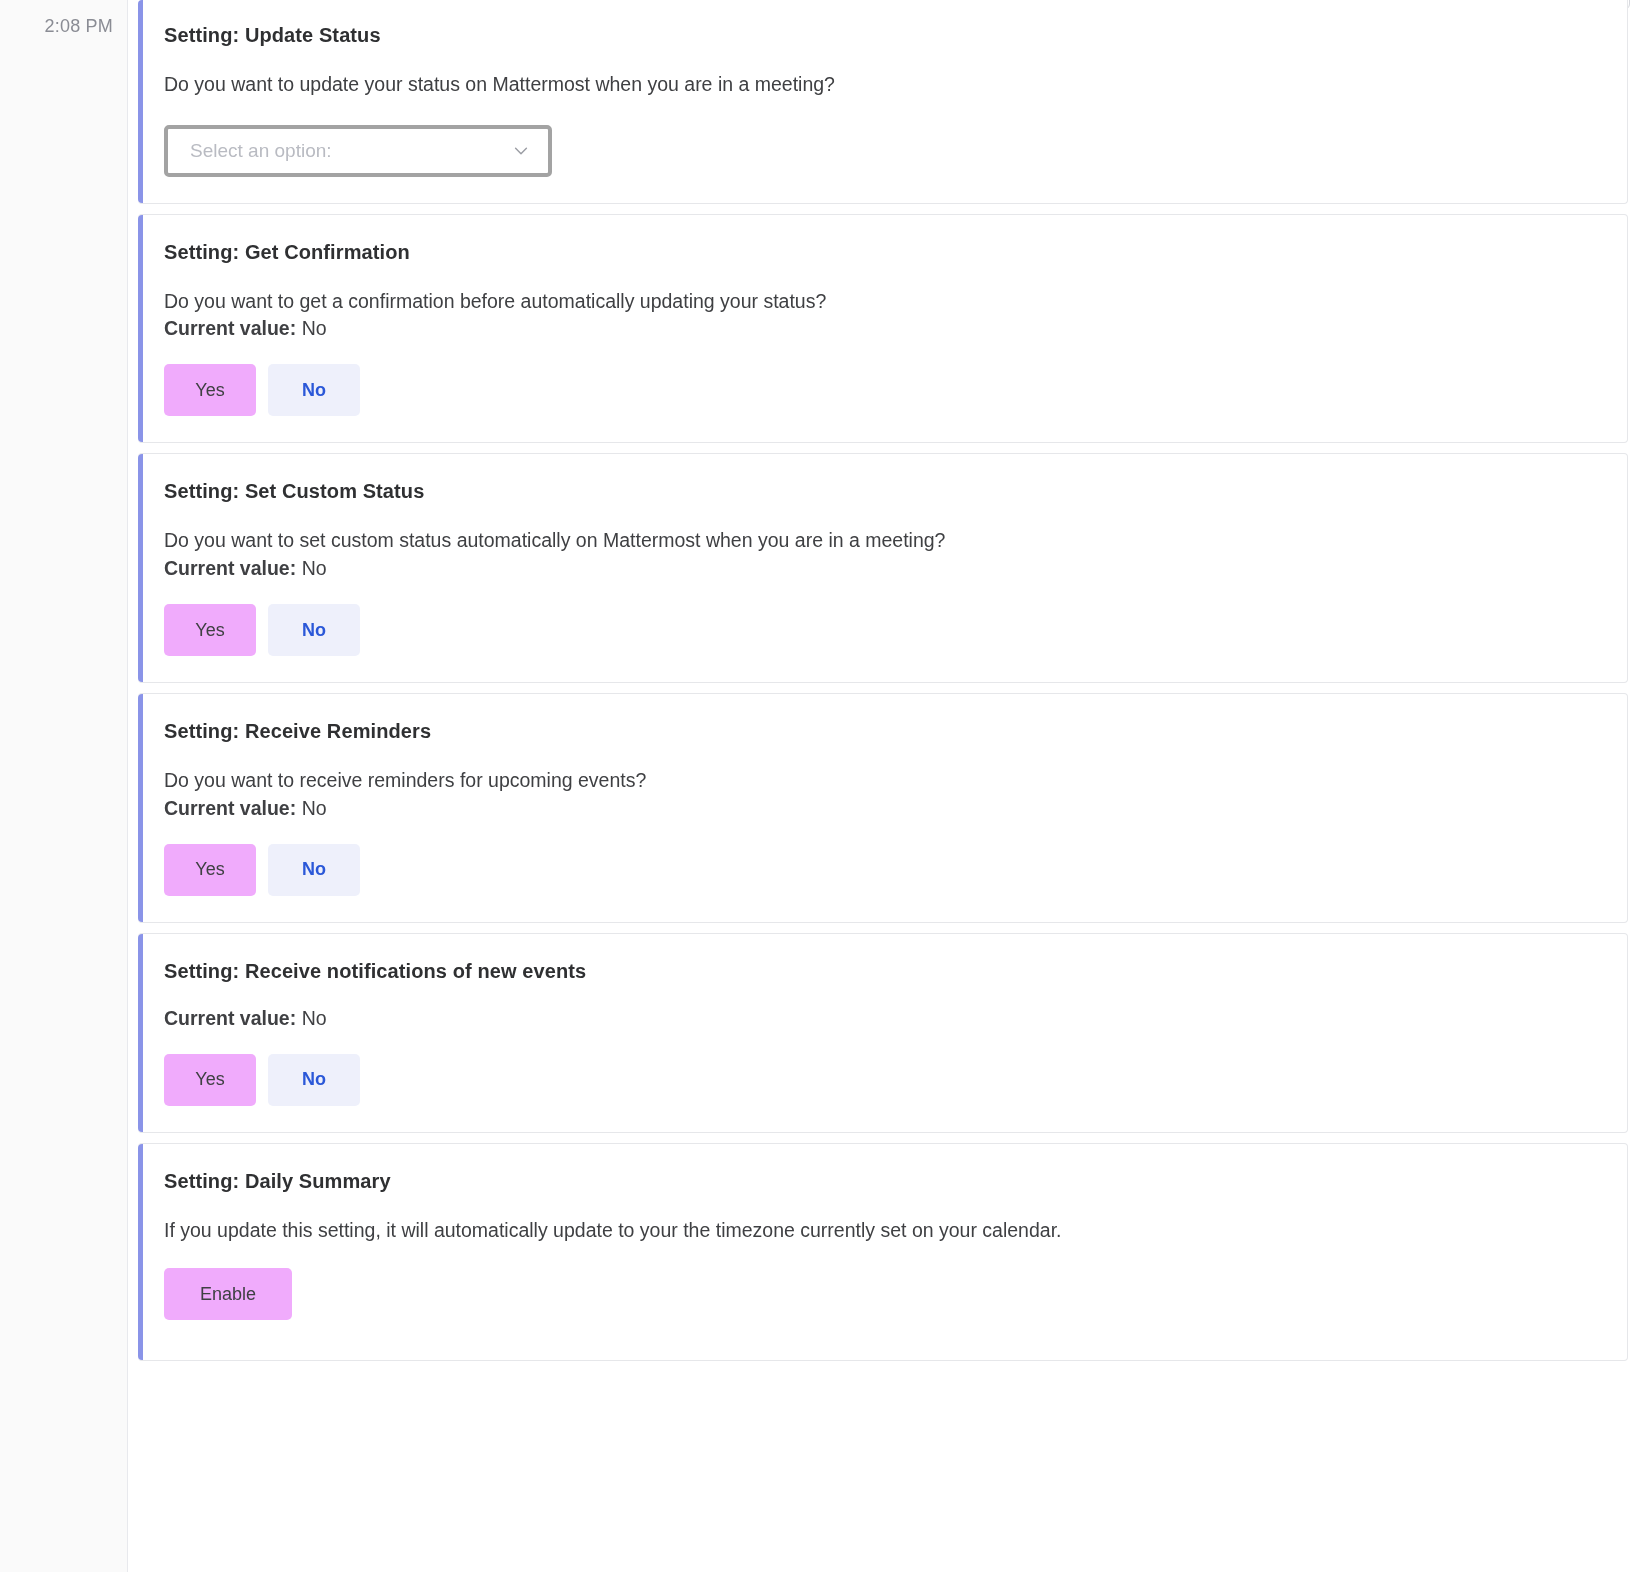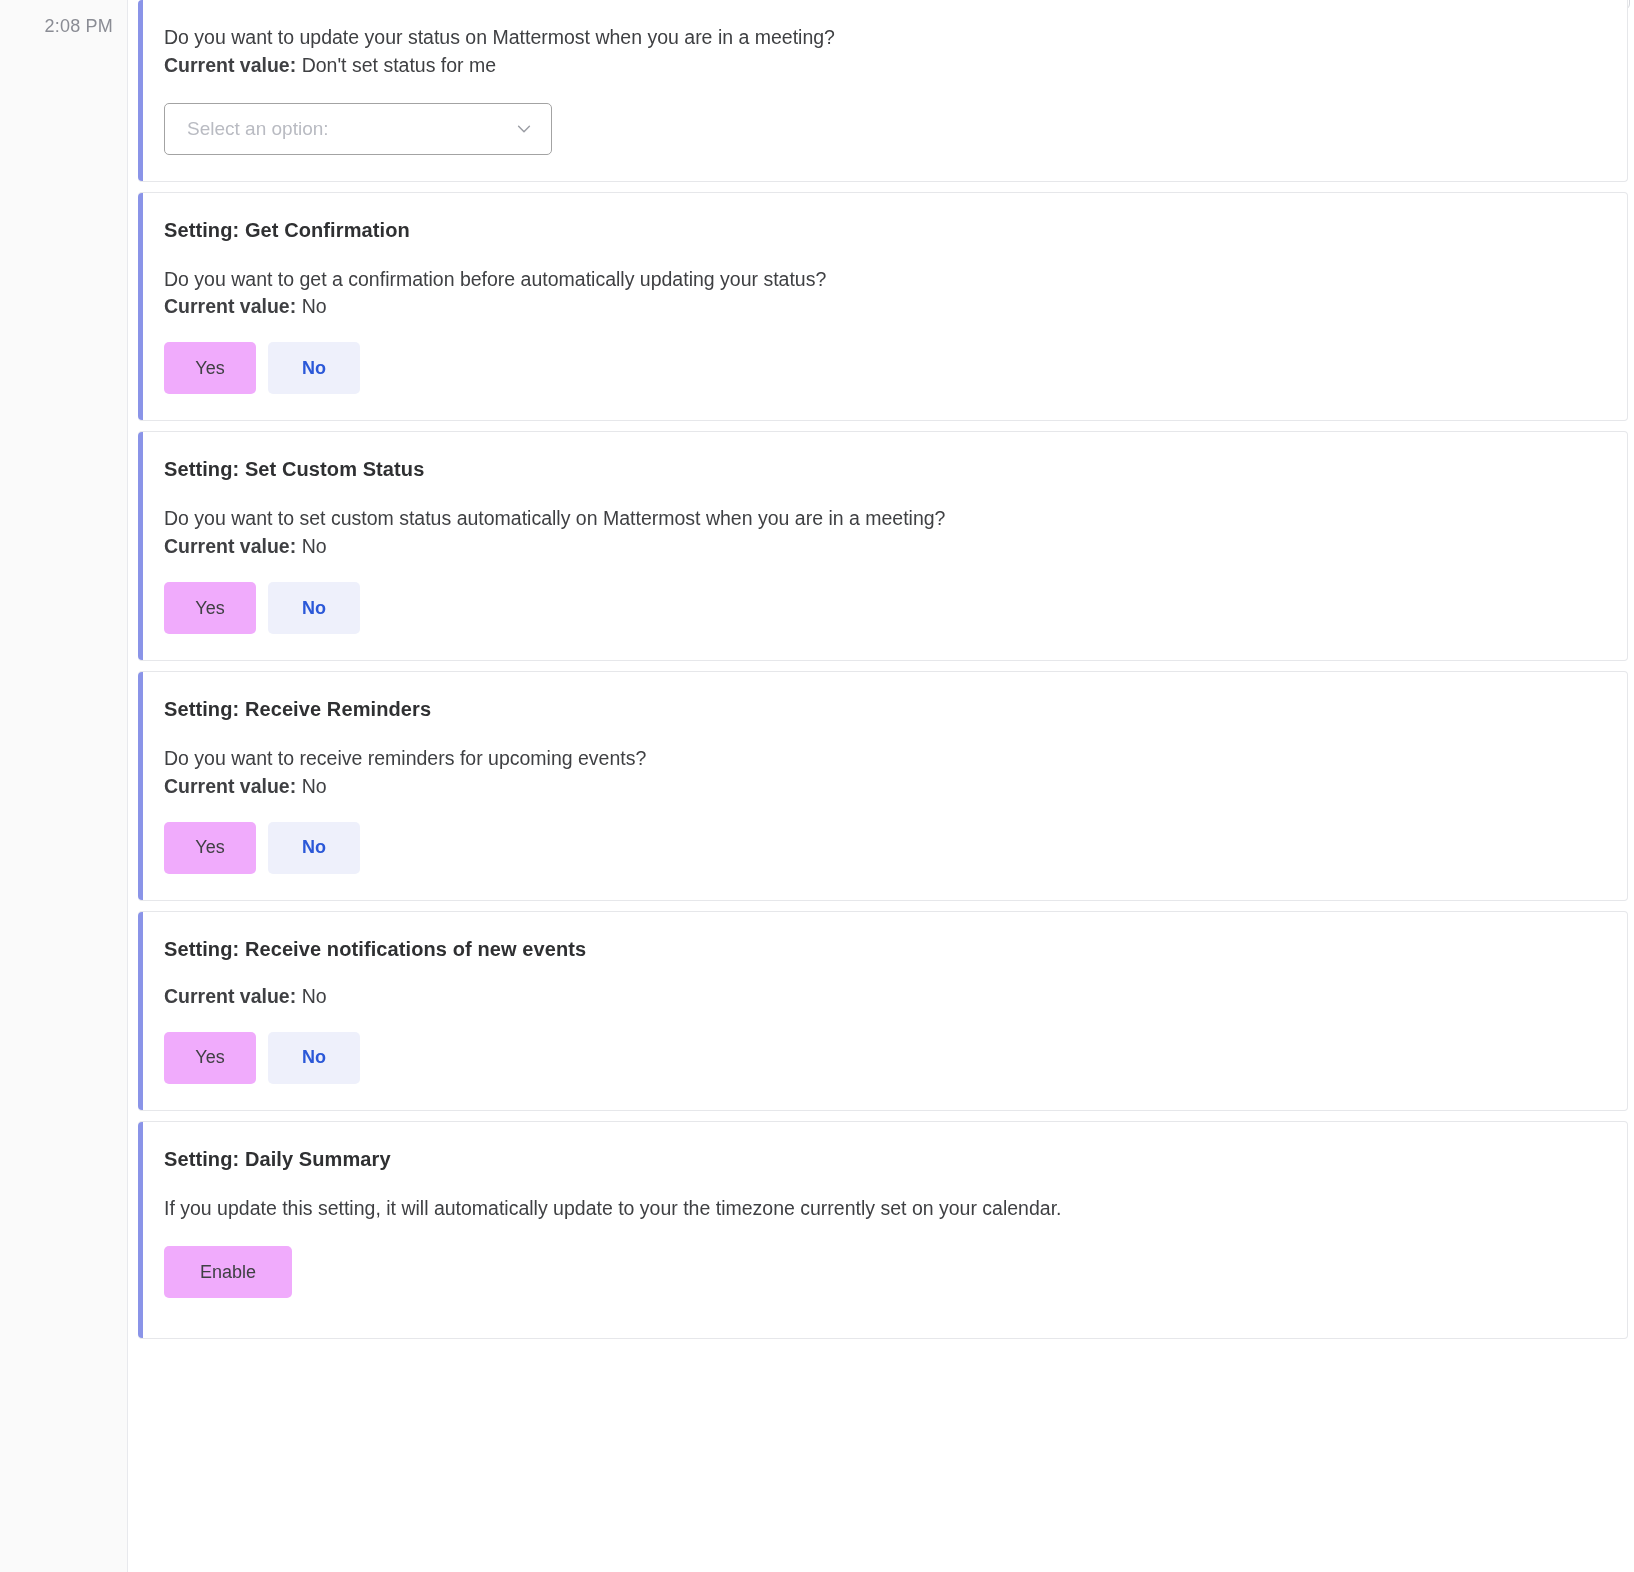--- a/index.html
+++ b/index.html
@@ -112,21 +112,21 @@
     margin-top: 2px;
   }
   .current-value .label {
     font-weight: bold;
   }
 
   .select {
     margin-top: 26px;
     width: 388px;
     height: 52px;
-    border: 1px solid #a3a3a3;
+    border: 4px solid #a3a3a3;
     border-radius: 5px;
     background: #ffffff;
     display: flex;
     align-items: center;
     justify-content: space-between;
     padding: 0 18px 0 22px;
     box-sizing: border-box;
   }
   .select .placeholder {
     font-size: 19px;
@@ -174,25 +174,22 @@
 
   <div class="top-input-remnant"></div>
 
   <div class="timestamp-gutter">
     <div class="timestamp">2:08 PM</div>
   </div>
 
   <div class="cards">
 
     <div class="card first">
+      <div class="card-title">Setting: Update Status</div>
       <div class="card-desc">Do you want to update your status on Mattermost when you are in a meeting?</div>
-      <div class="current-value">
-        <span class="label">Current value:</span>
-        <span>Don't set status for me</span>
-      </div>
       <div class="select">
         <span class="placeholder">Select an option:</span>
         <span class="chev">
           <svg viewBox="0 0 20 20" width="18" height="18">
               <path d="M4 7 L10 13 L16 7" fill="none" stroke="#9b9da4" stroke-width="1.6" stroke-linecap="round" stroke-linejoin="round"></path>
             </svg>
         </span>
       </div>
     </div>
 

